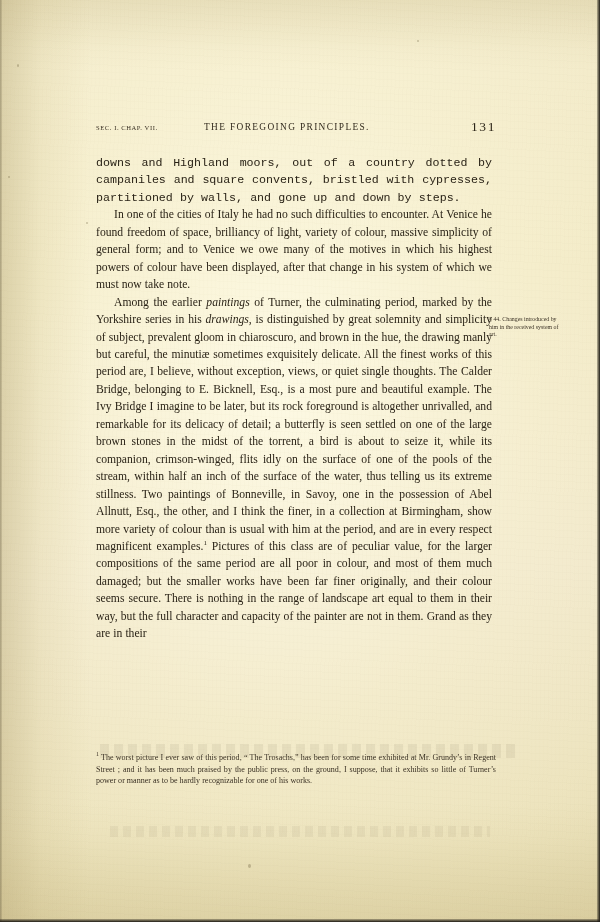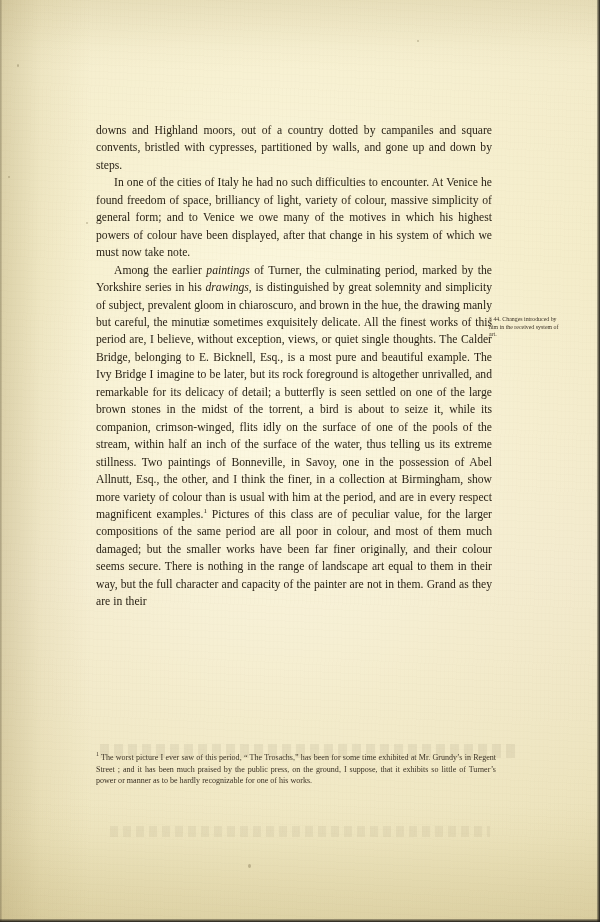--- a/index.html
+++ b/index.html
@@ -127,20 +127,21 @@
     color: #2a2317;
     word-spacing: 0.15px;
   }
 
   .body-copy p {
     margin: 0;
     text-indent: 18px;
   }
   .body-copy p.no-indent {
     text-indent: 0;
+    font-family: Liberation Mono, monospace;
   }
 
   .body-copy i {
   }
 
   sup.fn-ref {
     font-size: 7px;
     vertical-align: super;
     line-height: 0;
   }
@@ -229,20 +230,25 @@
 
   <span class="speck" style="left:17px;top:64px;width:2px;height:3px;"></span>
   <span class="speck" style="left:8px;top:176px;width:2px;height:2px;"></span>
   <span class="speck" style="left:243px;top:340px;width:2px;height:2px;"></span>
   <span class="speck" style="left:417px;top:40px;width:2px;height:2px;"></span>
   <span class="speck" style="left:248px;top:864px;width:3px;height:4px;"></span>
   <span class="speck" style="left:86px;top:222px;width:2px;height:2px;"></span>
 
   <div class="text-block">
 
+    <div class="running-head">
+      <span class="rh-sec">SEC. I. CHAP. VII.</span>
+      <span class="rh-title">THE FOREGOING PRINCIPLES.</span>
+      <span class="rh-folio">131</span>
+    </div>
 
     <div class="body-copy">
 
       <p class="no-indent">downs and Highland moors, out of a country dotted by campaniles and square convents, bristled with cypresses, partitioned by walls, and gone up and down by steps.</p>
 
       <p>In one of the cities of Italy he had no such difficulties to encounter. At Venice he found freedom of space, brilliancy of light, variety of colour, massive simplicity of general form; and to Venice we owe many of the motives in which his highest powers of colour have been displayed, after that change in his system of which we must now take note.</p>
 
       <p><span>Among the earlier </span><i>paintings</i><span> of Turner, the culminating period, marked by the Yorkshire series in his </span><i>drawings</i><span>, is distinguished by great solemnity and simplicity of subject, prevalent gloom in chiaroscuro, and brown in the hue, the drawing manly but careful, the minutiæ sometimes exquisitely delicate. All the finest works of this period are, I believe, without exception, views, or quiet single thoughts. The Calder Bridge, belonging to E. Bicknell, Esq., is a most pure and beautiful example. The Ivy Bridge I imagine to be later, but its rock foreground is altogether unrivalled, and remarkable for its delicacy of detail; a butterfly is seen settled on one of the large brown stones in the midst of the torrent, a bird is about to seize it, while its companion, crimson-winged, flits idly on the surface of one of the pools of the stream, within half an inch of the surface of the water, thus telling us its extreme stillness. Two paintings of Bonneville, in Savoy, one in the possession of Abel Allnutt, Esq., the other, and I think the finer, in a collection at Birmingham, show more variety of colour than is usual with him at the period, and are in every respect magnificent examples.</span><sup class="fn-ref">1</sup><span> Pictures of this class are of peculiar value, for the larger compositions of the same period are all poor in colour, and most of them much damaged; but the smaller works have been far finer originally, and their colour seems secure. There is nothing in the range of landscape art equal to them in their way, but the full character and capacity of the painter are not in them. Grand as they are in their</span></p>
 
     </div>

